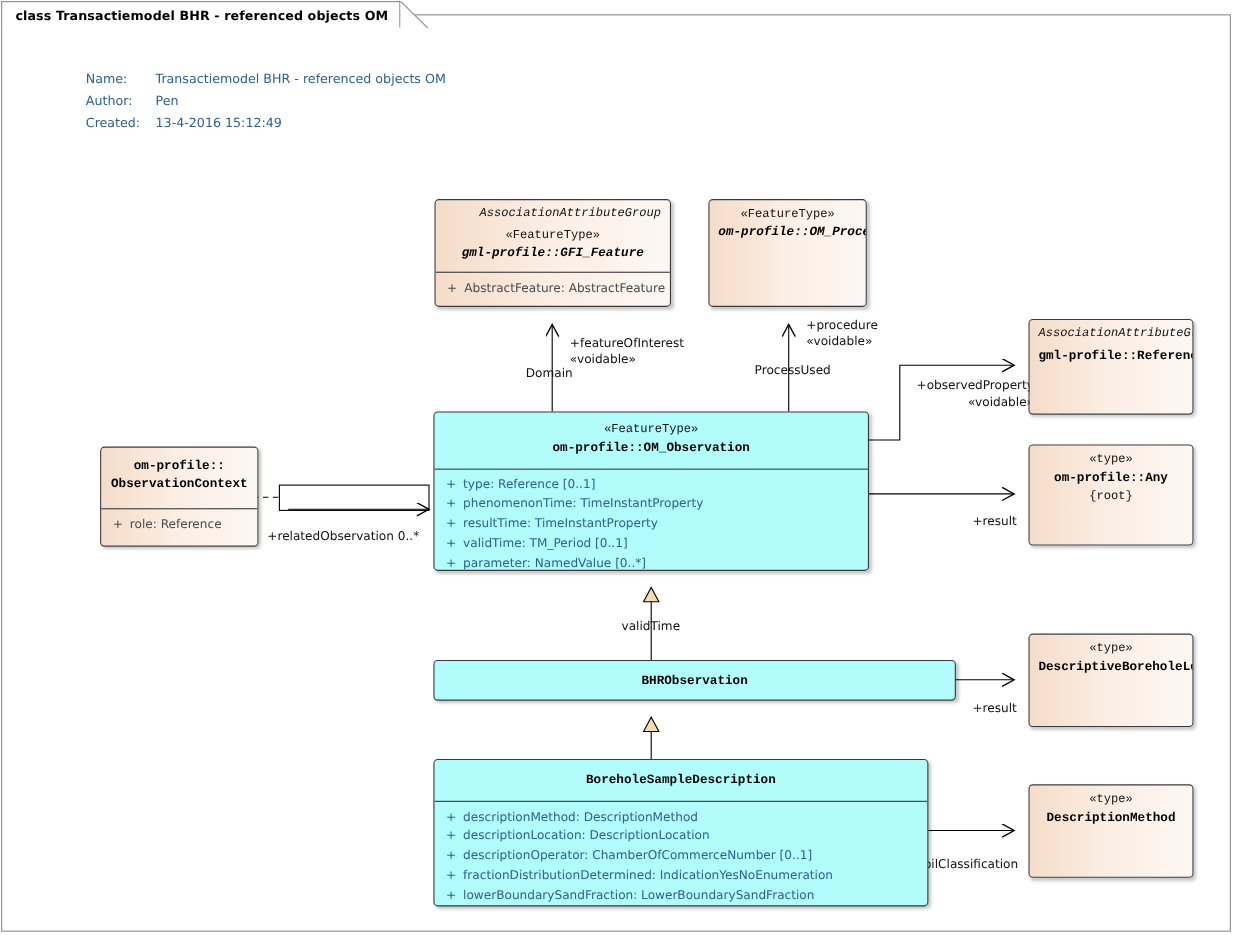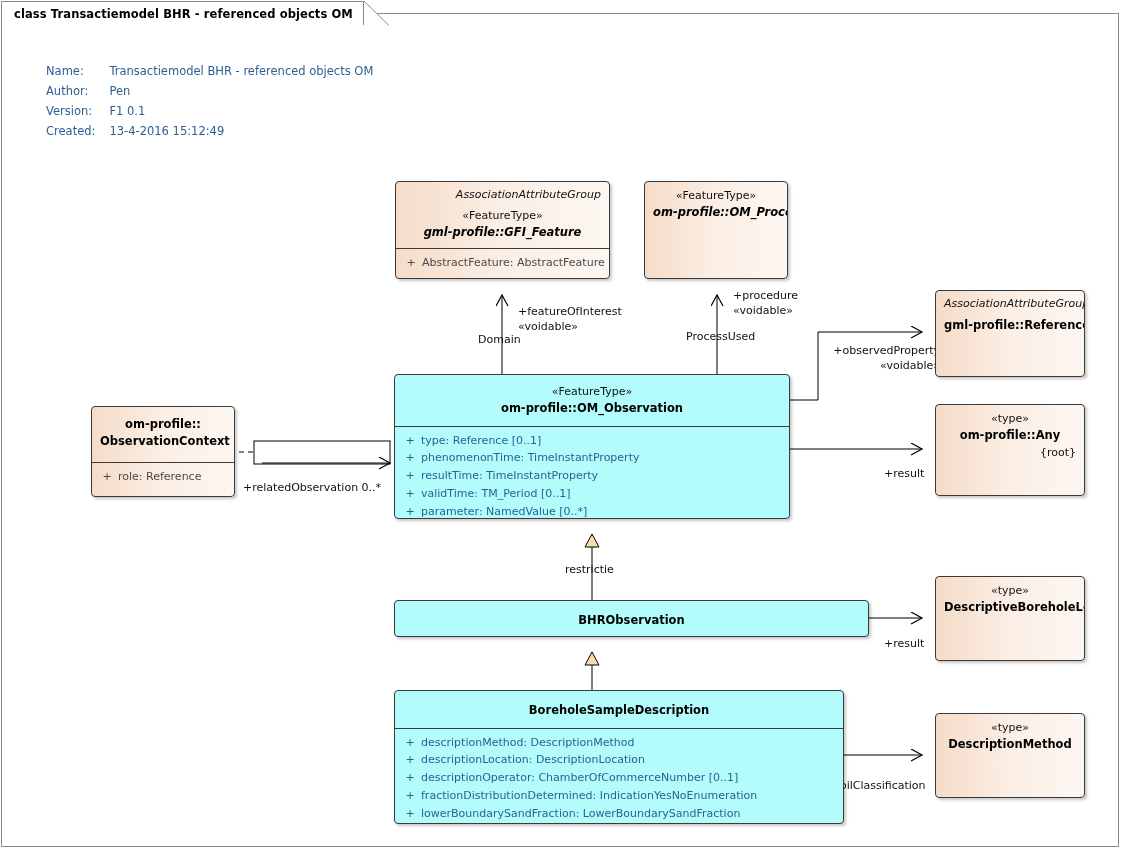--- a/index.html
+++ b/index.html
@@ -8,36 +8,36 @@
 
   
   #frame{position:absolute;left:1px;top:13px;width:1118px;height:834px;border:1px solid #8a8a8a;box-sizing:border-box;}
   #tab{position:absolute;left:1px;top:1px;height:24px;background:#ffffff;border:1px solid #8a8a8a;border-bottom:none;box-sizing:border-box;z-index:4;
        display:flex;align-items:center;padding:0 26px 0 12px;}
   #tab-label{font-size:11.5px;font-weight:bold;color:#000;white-space:nowrap;letter-spacing:.1px;}
   #tab-slant-line{position:absolute;left:292px;top:1px;width:26px;height:25px;z-index:6;}
 
   
   #meta{position:absolute;left:46px;top:64px;z-index:3;}
-  #meta table{border-collapse:collapse;}
+  #meta table{border-collapse:collapse;margin-left:32px;}
   #meta td{font-size:11.5px;color:#2e6094;padding:0 0 6px 0;vertical-align:top;white-space:nowrap;}
   #meta td.k{padding-right:14px;}
 
   
   .node{position:absolute;box-sizing:border-box;border:1px solid #3a3a3a;border-radius:4px;z-index:3;
         box-shadow:2px 2px 3px rgba(0,0,0,.22);overflow:hidden;}
   .node.orange{background:linear-gradient(to right,#f5dcc8 0%,#fbeee4 48%,#fdf7f2 100%);}
   .node.cyan{background:#b2fcfc;}
-  .hdr{padding:6px 8px 7px 8px;text-align:center;}
+  .hdr{padding:6px 8px 7px 8px;text-align:center;font-family:Liberation Mono, monospace;}
   .hdr .aag{font-size:11px;font-style:italic;color:#111;display:block;text-align:right;margin-bottom:7px;white-space:nowrap;}
   .hdr .aag.left{text-align:left;}
   .hdr .stereo{font-size:11px;color:#111;display:block;line-height:1.45;}
   .hdr .nm{font-size:11.5px;font-weight:bold;color:#000;display:block;line-height:1.45;white-space:nowrap;}
   .hdr .nm.abstract{font-style:italic;}
-  .hdr .root{font-size:11px;color:#111;display:block;text-align:right;margin-top:2px;}
+  .hdr .root{font-size:11px;color:#111;display:block;text-align:center;margin-top:2px;}
   .sep{height:1px;background:#3a3a3a;}
   .attrs{padding:5px 4px 6px 4px;}
   .attr{font-size:11px;color:#2e6094;line-height:1.62;white-space:nowrap;display:flex;}
   .attr .vis{width:22px;text-align:center;flex:none;color:#2e6094;}
   .attr .txt{flex:1;}
   .node.cyan .attr,.node.cyan .attr .vis{color:#2e6094;}
   .node.orange .attr,.node.orange .attr .vis{color:#4a4a4a;}
   .node.orange .attrs .attr .txt{color:#4a4a4a;}
 
   
@@ -67,24 +67,20 @@
       <tbody>
           <tr>
         <td class="k">Name:</td>
         <td class="v">Transactiemodel BHR - referenced objects OM</td>
       </tr>
       <tr>
         <td class="k">Author:</td>
         <td class="v">Pen</td>
       </tr>
       <tr>
-        <td class="k">Version:</td>
-        <td class="v">F1 0.1</td>
-      </tr>
-      <tr>
         <td class="k">Created:</td>
         <td class="v">13-4-2016 15:12:49</td>
       </tr>
     </tbody>
       </table>
   </div>
 
   <svg id="wires" viewBox="0 0 1122 850">
     <defs>
       <marker id="openArrow" markerWidth="14" markerHeight="14" refX="12" refY="6" orient="auto" markerUnits="userSpaceOnUse">
@@ -148,21 +144,21 @@
 
   <div class="elabel r" style="left:762px;top:344px;width:178px;">
     <div>+observedProperty</div>
     <div>«voidable»</div>
   </div>
 
   <div class="elabel" style="left:884px;top:467px;">+result</div>
 
   <div class="elabel" style="left:243px;top:481px;">+relatedObservation 0..*</div>
 
-  <div class="elabel" style="left:565px;top:563px;">restrictie</div>
+  <div class="elabel" style="left:565px;top:563px;">validTime</div>
 
   <div class="elabel" style="left:884px;top:637px;">+result</div>
 
   <div class="elabel" style="left:825px;top:779px;">+soilClassification</div>
 
   <div class="node orange" style="left:395px;top:181px;width:215px;height:98px;">
     <div class="hdr">
       <span class="aag">AssociationAttributeGroup</span>
       <span class="stereo">«FeatureType»</span>
       <span class="nm abstract">gml-profile::GFI_Feature</span>

